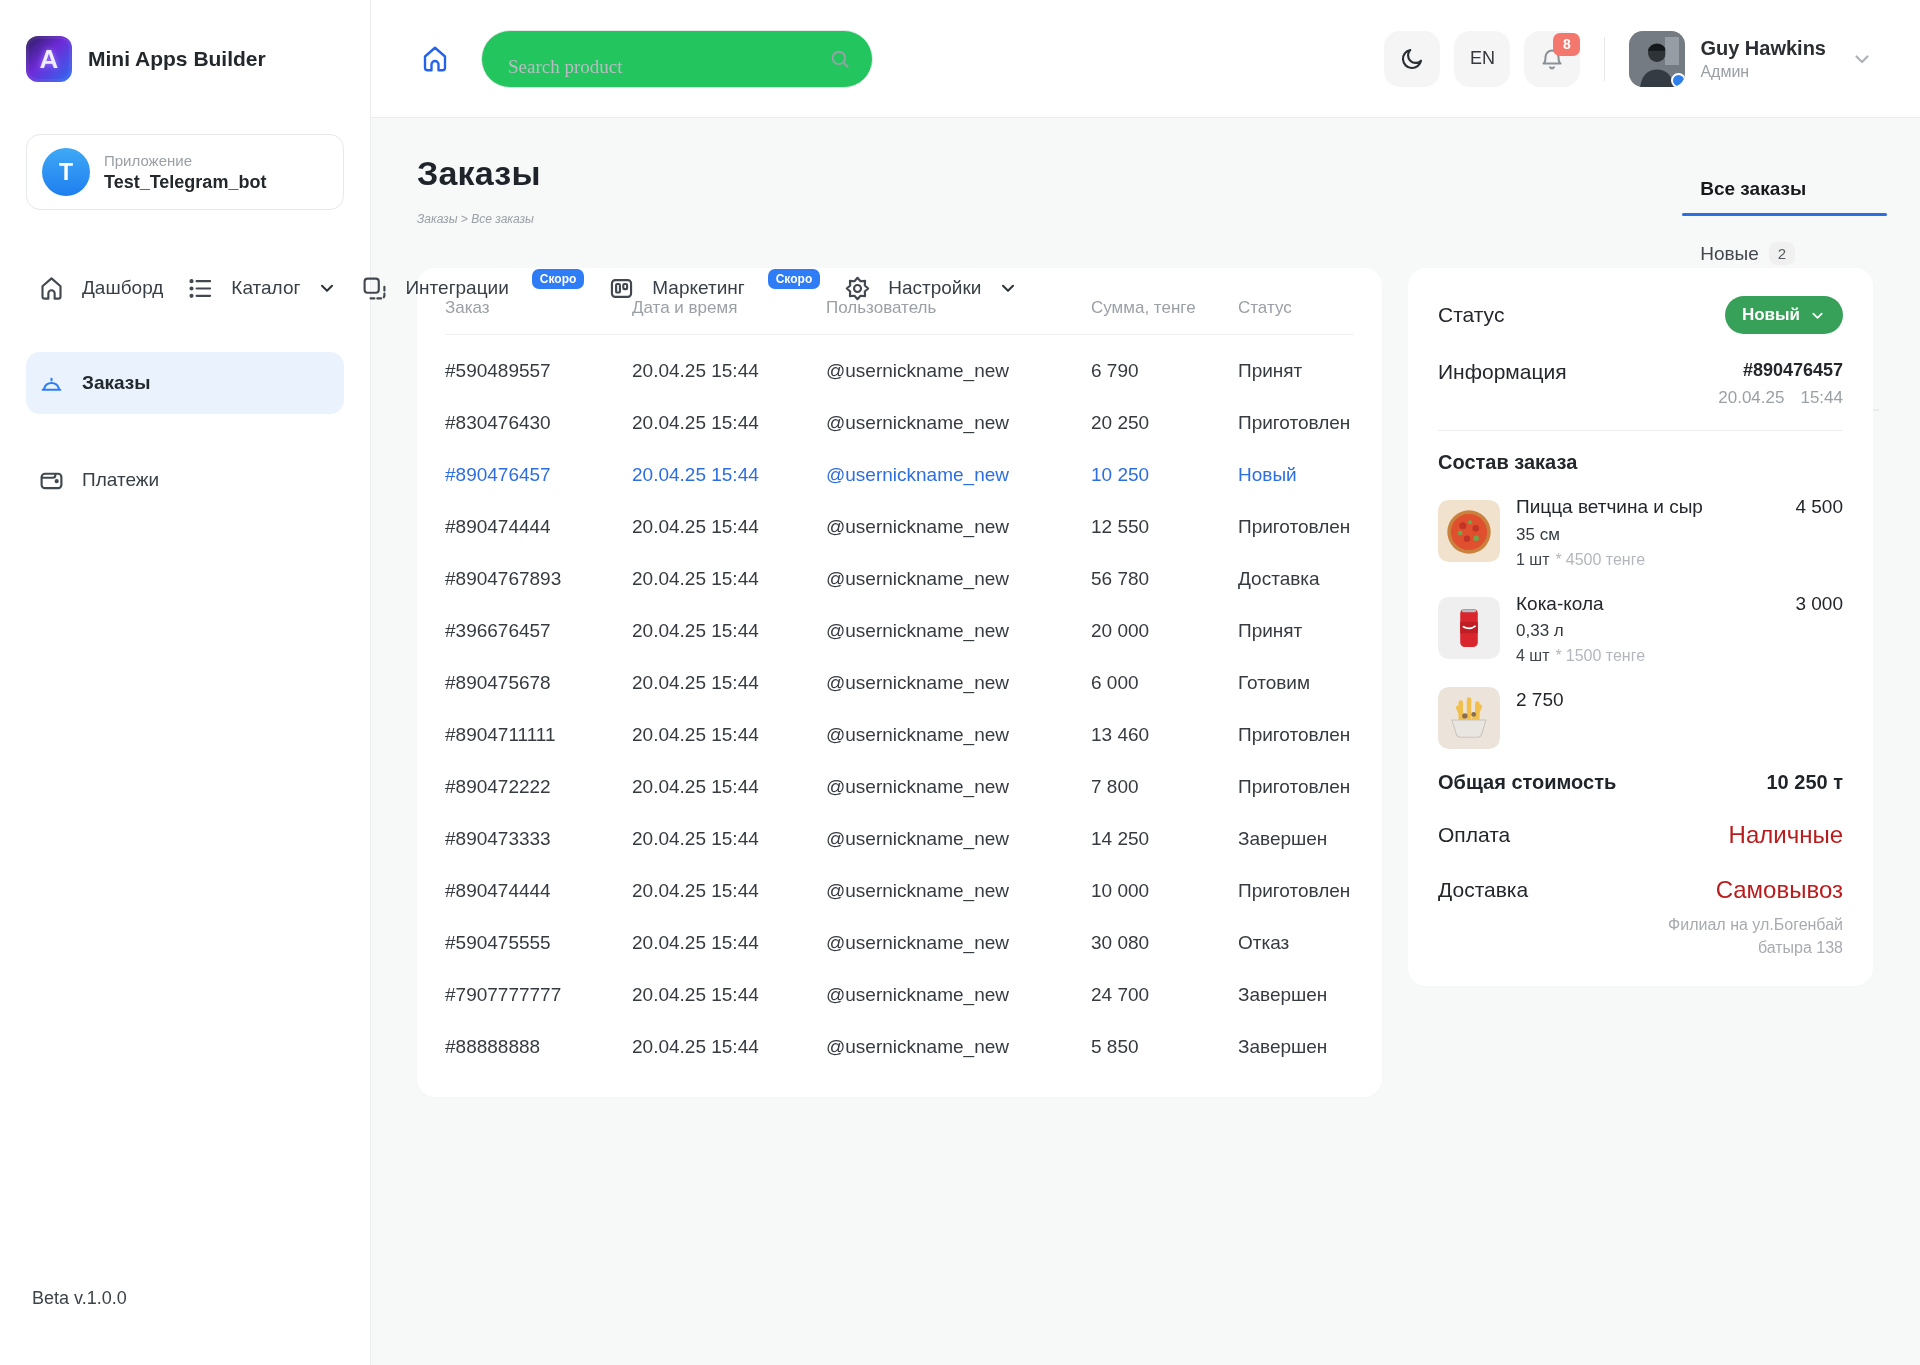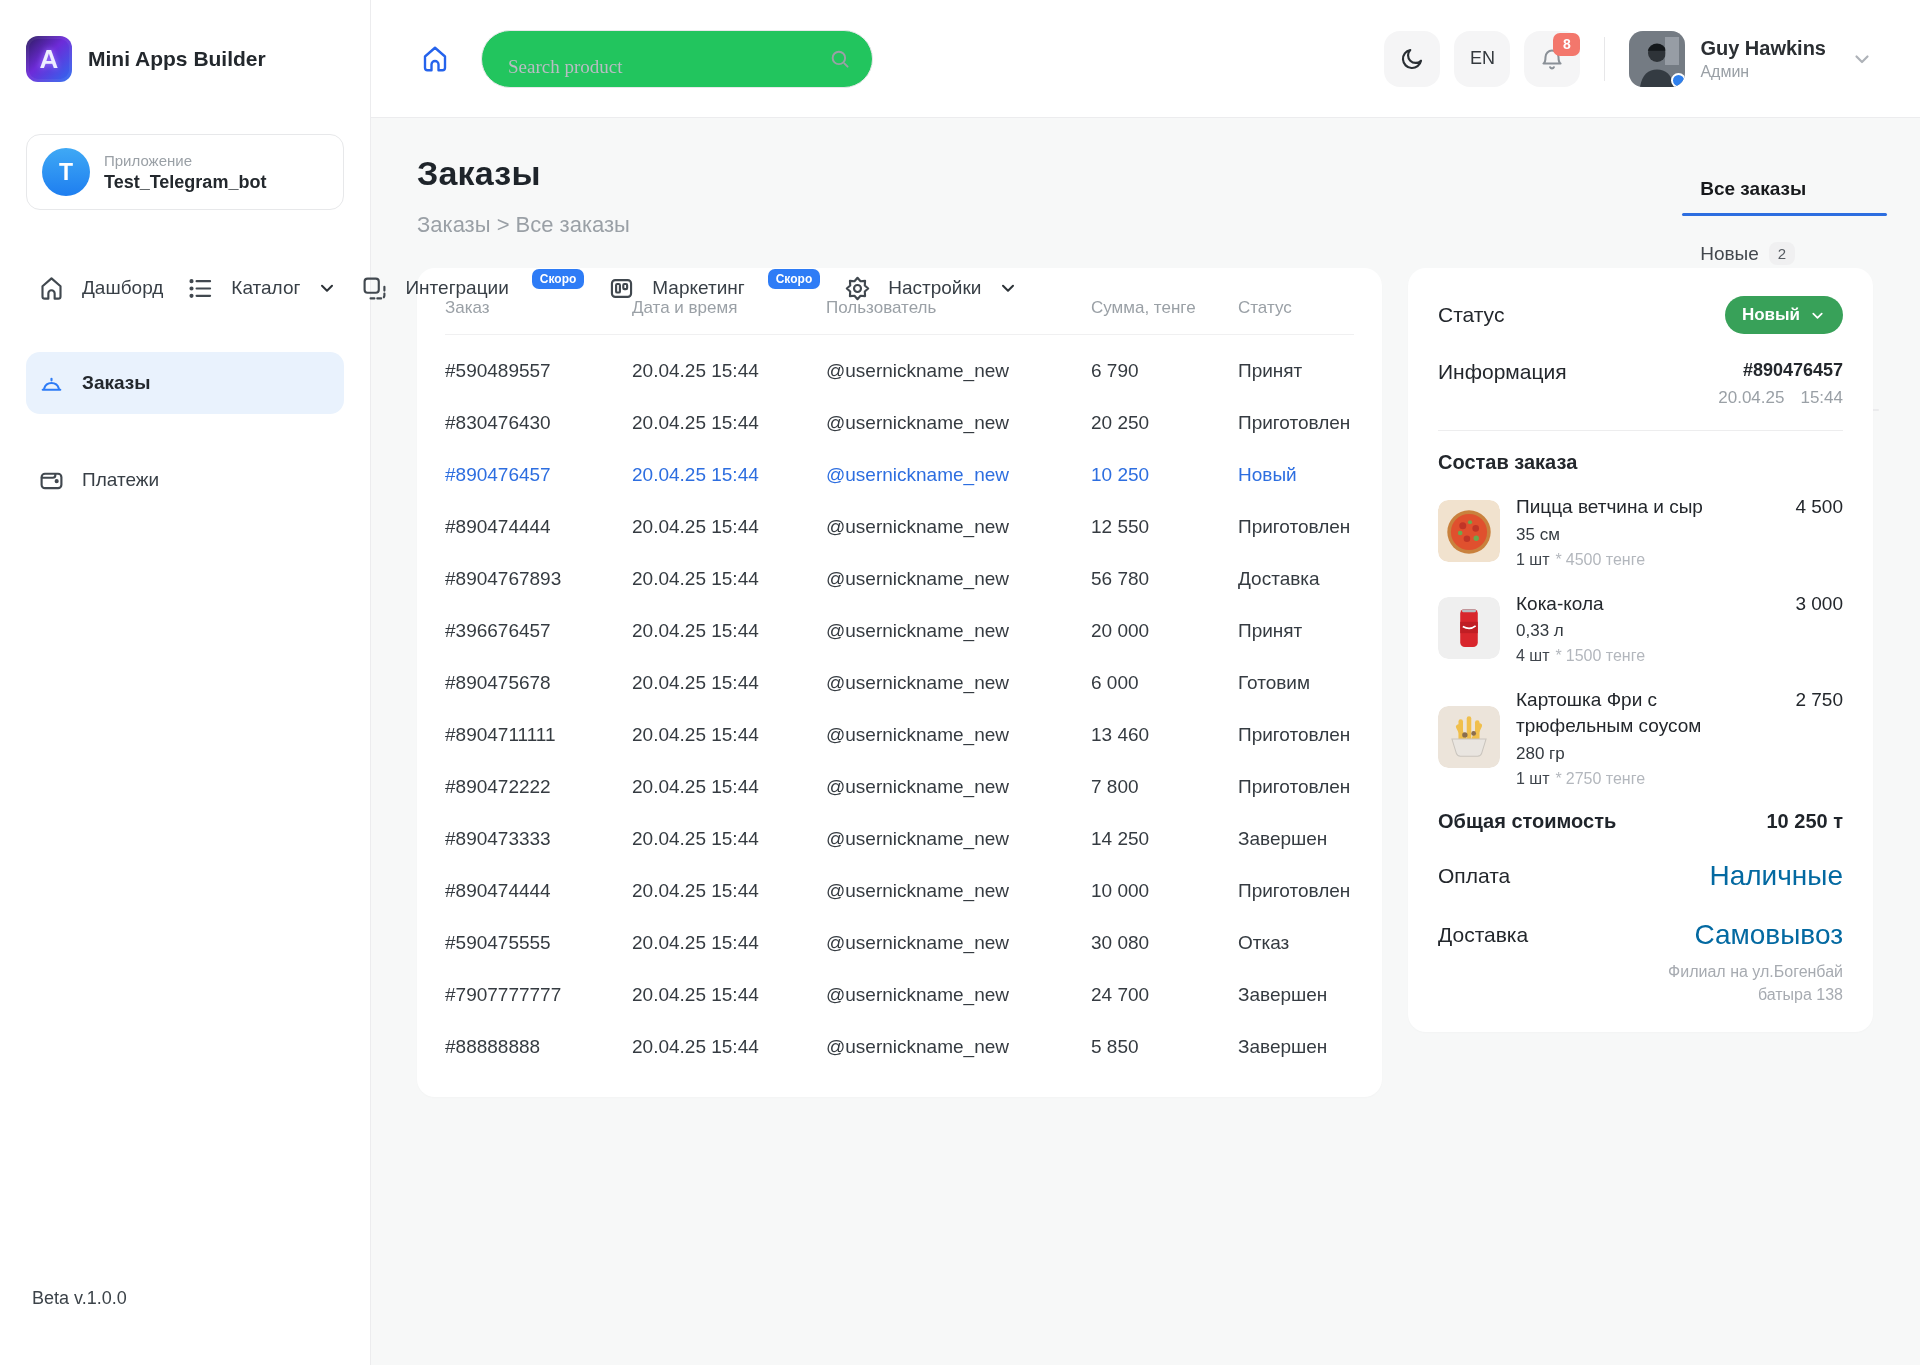--- a/index.html
+++ b/index.html
@@ -59,21 +59,21 @@
   .avatar svg { width:100%; height:100%; display:block; }
   .avatar-dot { position:absolute; right:-1px; bottom:-1px; width:15px; height:15px; background:#2f80ed;
                 border:2.5px solid #fff; border-radius:50%; }
   .uname { font-size:20px; font-weight:700; color:#2b2f33; }
   .urole { font-size:16px; color:#9aa0a6; margin-top:3px; }
   .user .chev { width:22px; height:22px; color:#aeb2b8; margin-left:10px; display:flex; }
 
   
   .main { position:absolute; left:371px; top:118px; right:0; bottom:0; }
   .page-title { position:absolute; left:46px; top:36px; font-size:34px; font-weight:700; color:#1e242a; letter-spacing:0.2px; }
-  .crumbs { position:absolute; left:46px; top:94px; font-size:22px; color:#9aa0a6; }
+  .crumbs { position:absolute; left:46px; top:94px; font-size:12px; color:#9aa0a6;font-style:italic; }
 
   .tabs { position:absolute; top:60px; right:47px; display:flex; gap:42px; padding:0 4px 16px;flex-direction:column; }
   .track { position:absolute; left:-12px; right:-6px; bottom:0; height:2px; background:#ebebed; border-radius:1px; }
   .tab { position:relative; display:flex; align-items:center; gap:10px; font-size:19px; color:#43484e; cursor:pointer; white-space:nowrap; }
   .tab.active { color:#17191c; font-weight:600; }
   .tab.active::after { content:''; position:absolute; left:-18px; right:-18px; bottom:-16px; height:3px;
                        background:#2d6ee0; border-radius:2px; }
   .tab-count { background:#f0f0f1; color:#565b61; font-size:15px; font-weight:400; border-radius:8px; padding:3px 9px; }
 
   .card { background:#fff; border-radius:18px; position:absolute; box-shadow:0 1px 2px rgba(20,20,30,0.02); }
@@ -107,21 +107,21 @@
   .item-name { font-size:19px; color:#23272c; line-height:1.35; padding-right:6px; }
   .item-size { font-size:17px; color:#33393f; margin-top:5px; }
   .item-qty { font-size:16px; margin-top:6px; color:#3f454c; }
   .item-qty .mult, .item-qty .unit { color:#b3b7bd; }
   .item-qty .mult { margin:0 4px 0 6px; }
   .item-price { font-size:19px; color:#23272c; align-self:flex-start; margin-top:2px; white-space:nowrap; }
   .total-row { margin-top:6px; }
   .total-row .dlabel, .total-row .dvalue { font-size:20px; font-weight:700; color:#1f242a; }
   .pay-row, .del-row { margin-top:27px; }
   .pay-row .dlabel, .del-row .dlabel { font-weight:450; }
-  .dvalue { font-size:28px; color:#0369a1; }
+  .dvalue { font-size:24px; color:#b91c1c; }
   .del-addr { font-size:16px; color:#a7abb1; text-align:right; margin-top:9px; line-height:1.45; max-width:215px; margin-left:auto; }
 </style>
 </head>
 <body>
 
 <aside class="sidebar">
   <div class="brand">
     <div class="brand-logo">
         <span>A</span>
       </div>
@@ -501,27 +501,20 @@
                 <path d="M30 33V12"></path>
                 <path d="M38 33V16"></path>
                 <path d="M26 33l-6.5-13"></path>
                 <path d="M34 33l6.5-14"></path>
               </g>
               <circle cx="26" cy="28" r="2.6" fill="#8a6d4e"></circle>
               <circle cx="34.5" cy="26.5" r="2.3" fill="#8a6d4e"></circle>
               <path d="M13.5 32h33l-4.2 13.6a4.2 4.2 0 0 1-4 3H21.7a4.2 4.2 0 0 1-4-3z" fill="#e9e5e0" stroke="#c9c4bd"></path>
             </svg>
           </span>
-    <span class="item-main">
-      <span class="item-name" style="display:block">Картошка Фри с трюфельным соусом</span>
-      <span class="item-size" style="display:block">280 гр</span>
-      <span class="item-qty" style="display:block">
-        <span class="qty">1 шт</span><span class="mult">*</span><span class="unit">2750 тенге</span>
-      </span>
-    </span>
     <span class="item-price">2 750</span>
   </div>
       </div>
 
     <div class="drow total-row">
       <span class="dlabel">Общая стоимость</span>
       <span class="dvalue">10 250 т</span>
     </div>
     <div class="drow pay-row">
       <span class="dlabel">Оплата</span>

